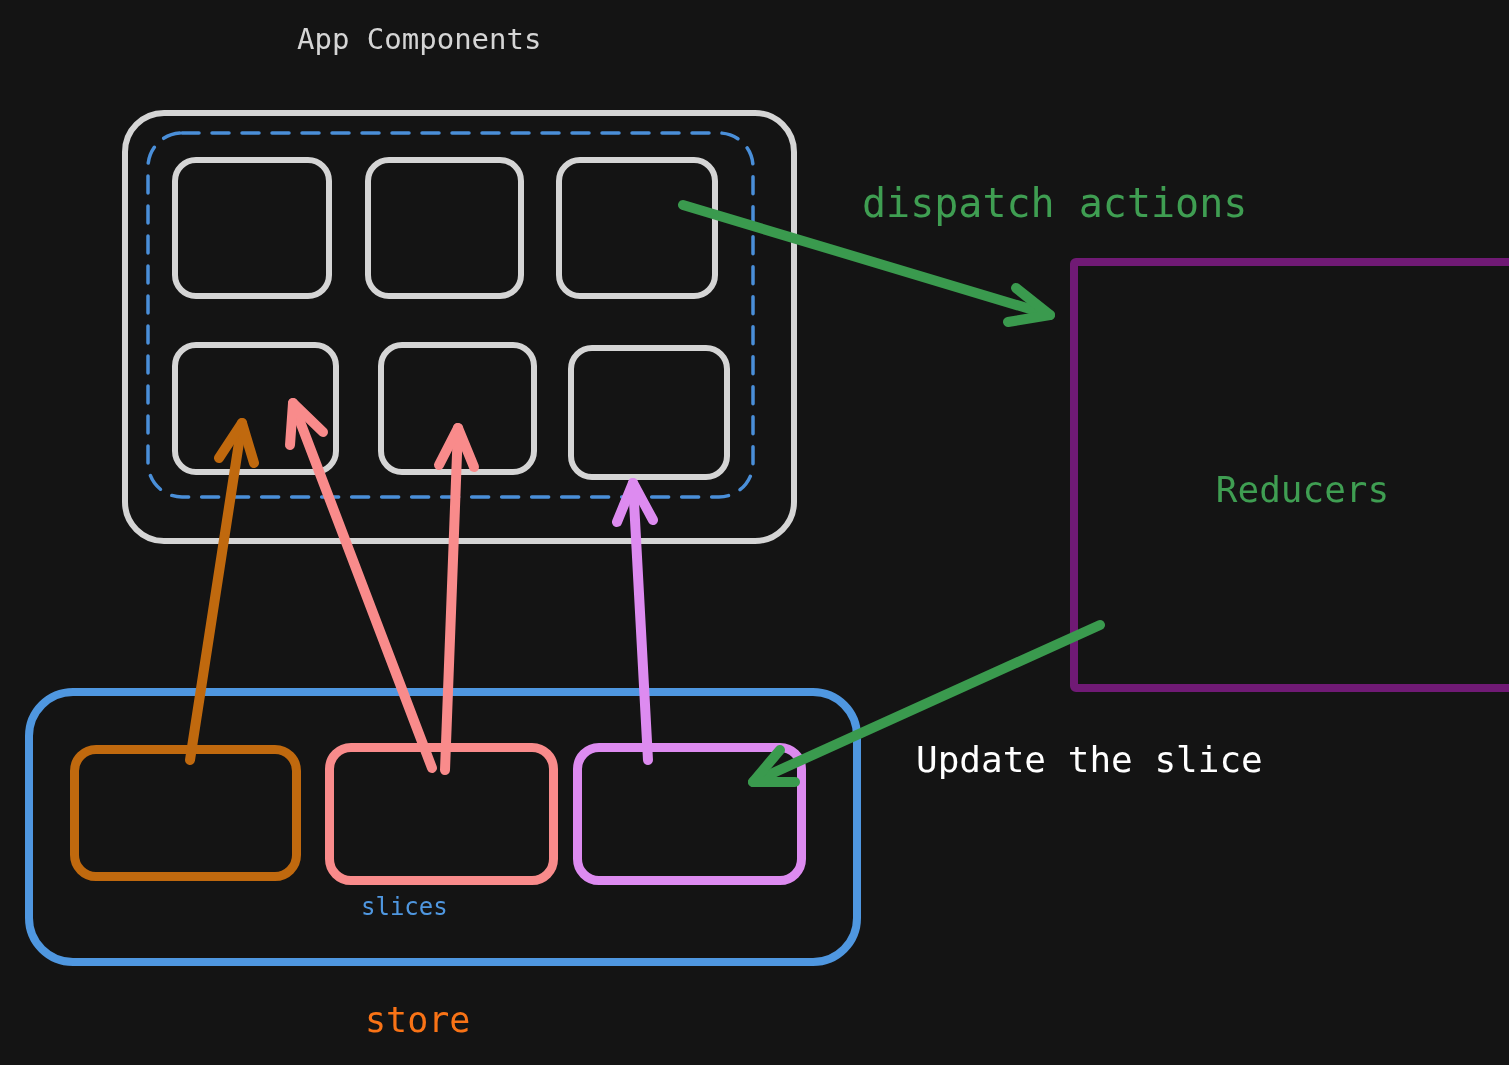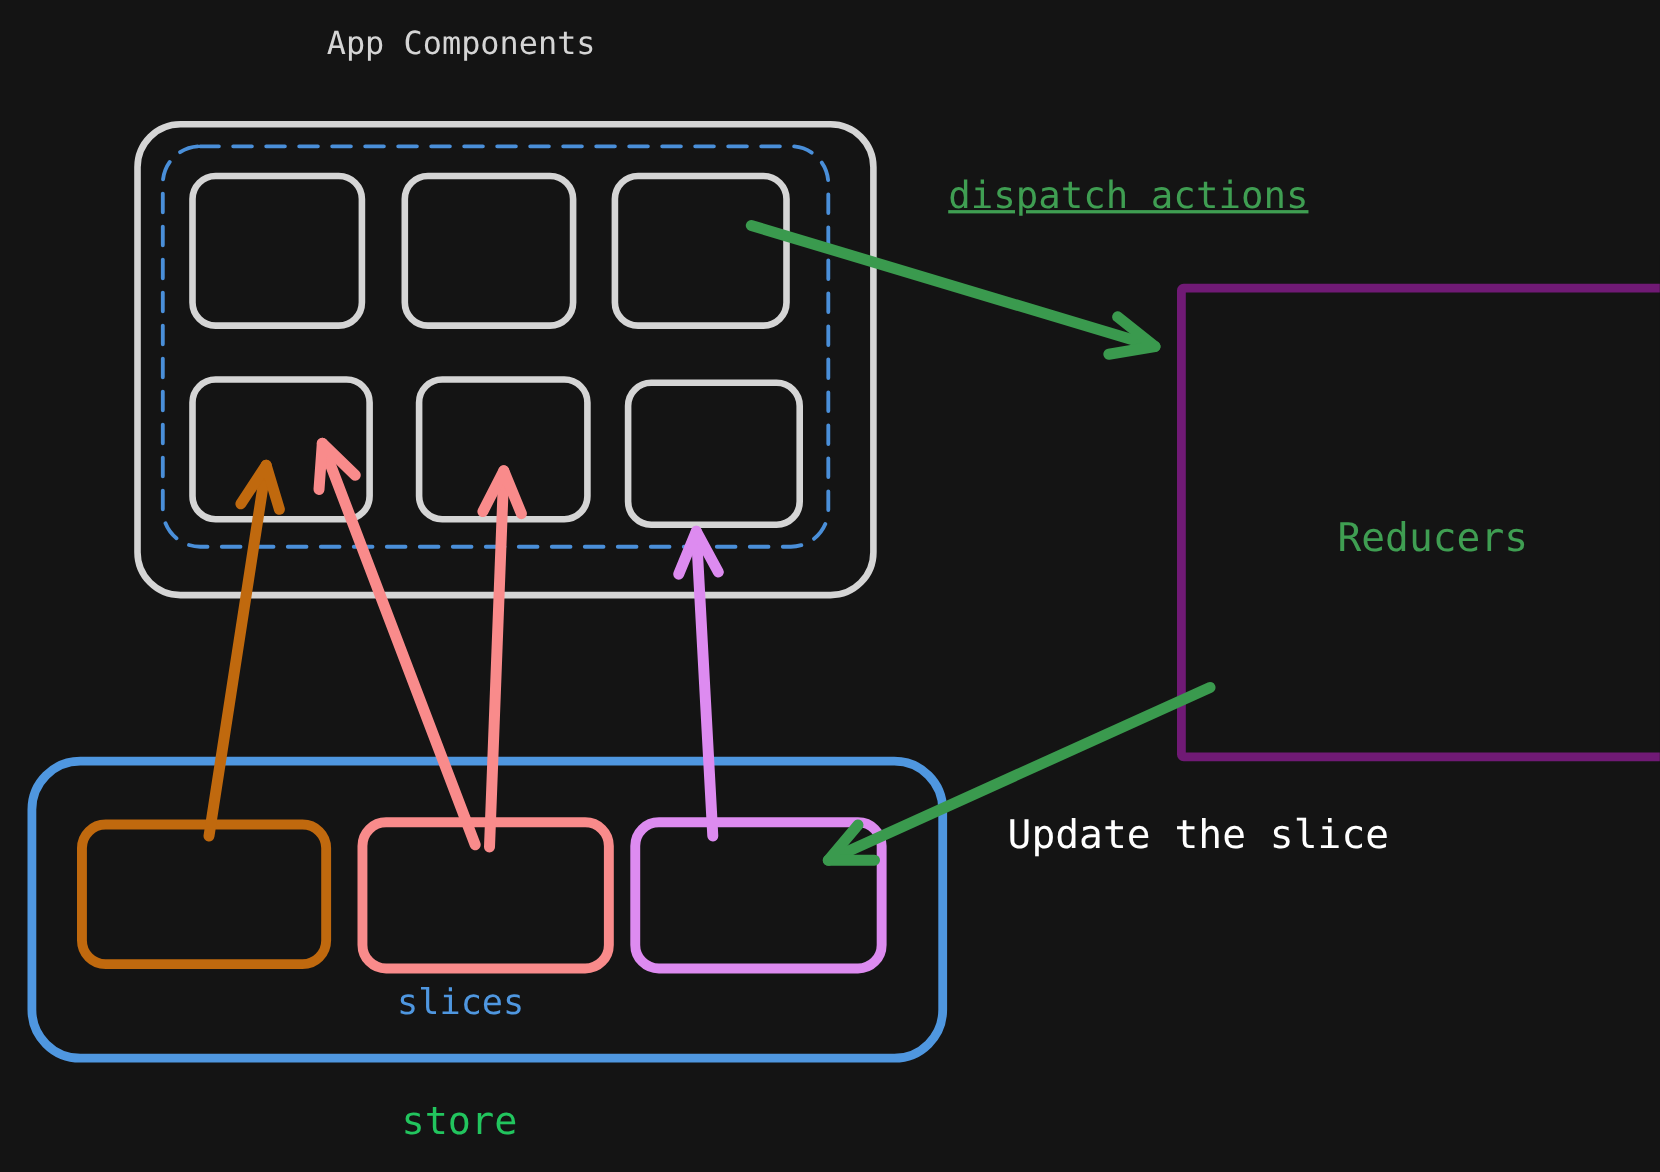--- a/index.html
+++ b/index.html
@@ -33,24 +33,24 @@
   
   .store-box{left:25px;top:688px;width:820px;height:262px;
     border:8px solid #4f97e0;border-radius:48px;}
   .slice{border-width:9px;border-radius:26px;}
   .slice-orange{left:70px;top:745px;width:213px;height:118px;border-color:#c0690e;}
   .slice-pink{left:325px;top:743px;width:215px;height:124px;border-color:#f98b8b;}
   .slice-purple{left:573px;top:743px;width:215px;height:124px;border-color:#dd8bf0;}
 
   .label{position:absolute;line-height:1.1;white-space:nowrap;}
   .title-app{left:297px;top:24px;font-size:29px;color:#d5d5d5;}
-  .txt-dispatch{left:862px;top:160px;font-size:34px;color:#3f9e52;text-decoration:underline;}
+  .txt-dispatch{left:862px;top:181px;font-size:40px;color:#3f9e52;}
   .txt-update{left:916px;top:740px;font-size:36px;color:#ffffff;}
-  .txt-slices{left:361px;top:894px;font-size:32px;color:#4f97e0;}
-  .txt-store{left:365px;top:1001px;font-size:35px;color:#22c55e;}
+  .txt-slices{left:361px;top:894px;font-size:24px;color:#4f97e0;}
+  .txt-store{left:365px;top:1001px;font-size:35px;color:#f97316;}
 
   .overlay{position:absolute;left:0;top:0;z-index:5;pointer-events:none;}
   .overlay path,.overlay rect{fill:none;stroke-linecap:round;stroke-linejoin:round;}
 </style>
 </head>
 <body>
 
 <div class="canvas">
 
   <div class="label title-app">App Components</div>

